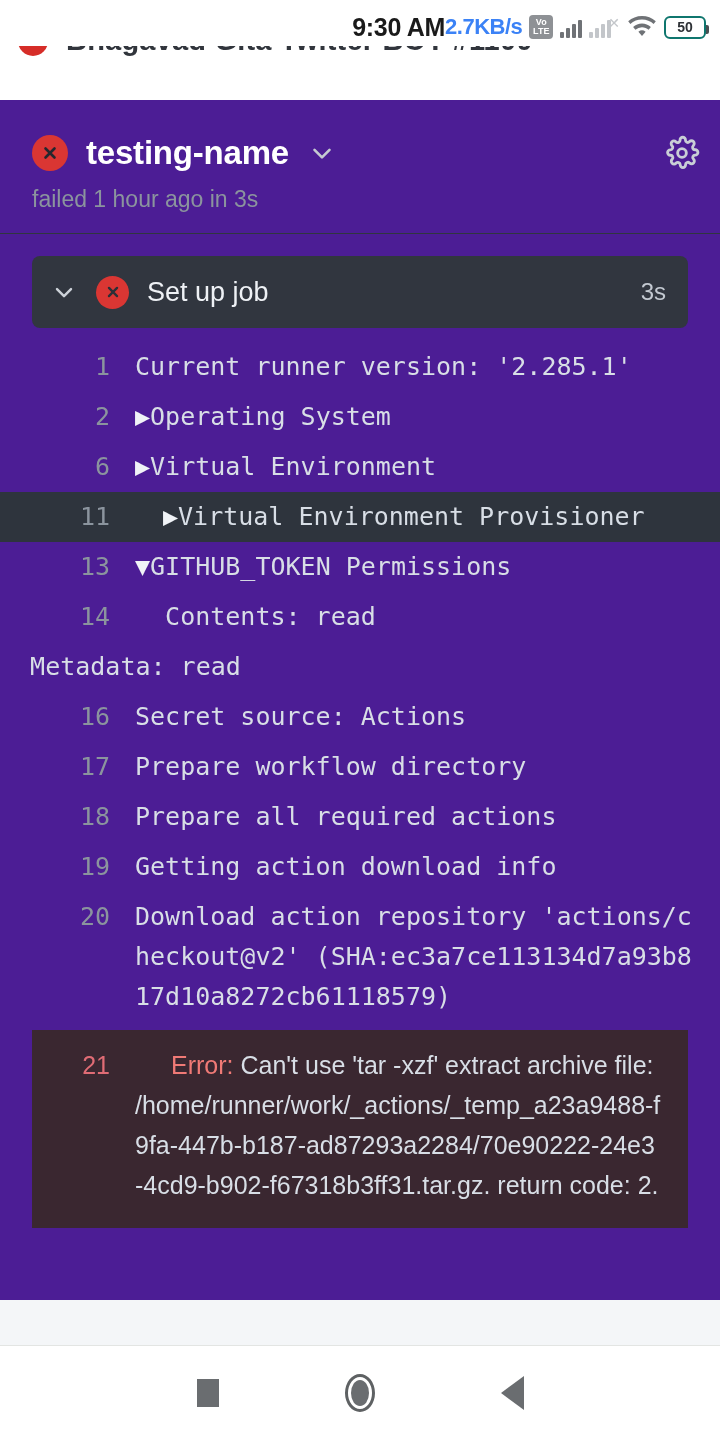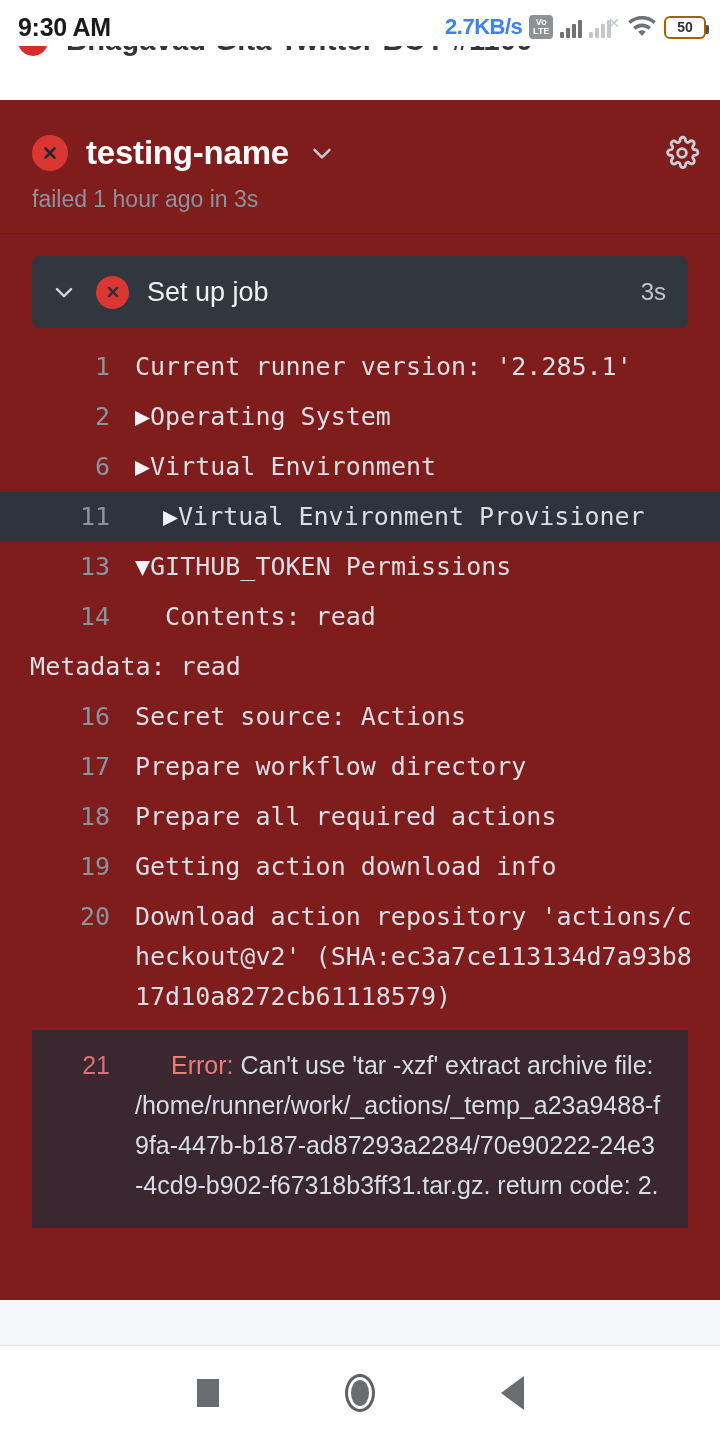--- a/index.html
+++ b/index.html
@@ -7,55 +7,55 @@
     width:720px; height:1440px;
     background:#ffffff;
     font-family:"Liberation Sans", sans-serif;
     overflow:hidden;
   }
   .phone { width:720px; height:1440px; position:relative; display:flex; flex-direction:column; background:#ffffff; }
 
   
   .statusbar {
     height:46px; flex:none; background:#ffffff; color:#1b1b1b;
-    display:flex; align-items:center; justify-content:space-between;
+    display:flex; align-items:center; justify-content:flex-end;
     padding:8px 14px 0 18px;
   }
   .sb-time { font-size:25px; font-weight:700; letter-spacing:-0.3px; color:#1a1a1a; }
   .sb-right { display:flex; align-items:center; gap:7px; }
   .sb-speed { font-size:22px; font-weight:700; color:#3b82f6; letter-spacing:-0.5px; }
   .volte {
     width:24px; height:24px; border-radius:4px; background:#8e9195; color:#fff;
     display:flex; flex-direction:column; align-items:center; justify-content:center;
     line-height:1;
   }
   .volte b { font-size:9px; font-weight:700; }
   .volte i { font-size:9px; font-weight:700; font-style:normal; }
   .bars { display:flex; align-items:flex-end; gap:2px; height:22px; }
   .bars span { width:4px; background:#6f7276; border-radius:1px; }
   .bars.dim span { background:#c3c6ca; }
   .bars span:nth-child(1){height:6px;} .bars span:nth-child(2){height:10px;}
   .bars span:nth-child(3){height:14px;} .bars span:nth-child(4){height:18px;}
   .bars-wrap { position:relative; display:flex; align-items:flex-end; }
   .x-mark { font-size:14px; color:#c3c6ca; margin-left:-3px; align-self:flex-start; line-height:1; }
   .battery {
-    width:42px; height:23px; border:2px solid #a16207; border-radius:6px;
+    width:42px; height:23px; border:2px solid #0f766e; border-radius:6px;
     display:flex; align-items:center; justify-content:center; position:relative;
   }
   .battery::after { content:""; position:absolute; right:-5px; top:7px; width:3px; height:9px; background:#4b4e52; border-radius:0 2px 2px 0; }
   .battery span { font-size:14px; font-weight:700; color:#2e3136; }
 
   
   .scrolled-strip { flex:none; height:54px; background:#ffffff; position:relative; overflow:hidden; }
   .scrolled-inner { position:absolute; left:18px; top:-22px; display:flex; align-items:center; gap:18px; }
   .sc-dot { width:30px; height:30px; border-radius:50%; background:#d62d28; flex:none; }
   .sc-text { font-size:29px; font-weight:700; color:#31353c; white-space:nowrap; letter-spacing:.2px; }
 
   
-  .app { flex:1; background:#7f1d1d; display:flex; flex-direction:column; overflow:hidden; }
+  .app { flex:1; background:#4c1d95; display:flex; flex-direction:column; overflow:hidden; }
 
   .jobhead { padding:34px 20px 20px 32px; position:relative; }
   .jobhead-row { display:flex; align-items:center; gap:18px; }
   .status-circle {
     width:36px; height:36px; border-radius:50%; background:#da3633; flex:none;
     display:flex; align-items:center; justify-content:center;
   }
   .status-circle svg { display:block; }
   .job-title { font-size:33px; font-weight:700; color:#ffffff; letter-spacing:-.2px; }
   .chev { color:#c5cad1; display:flex; align-items:center; }

